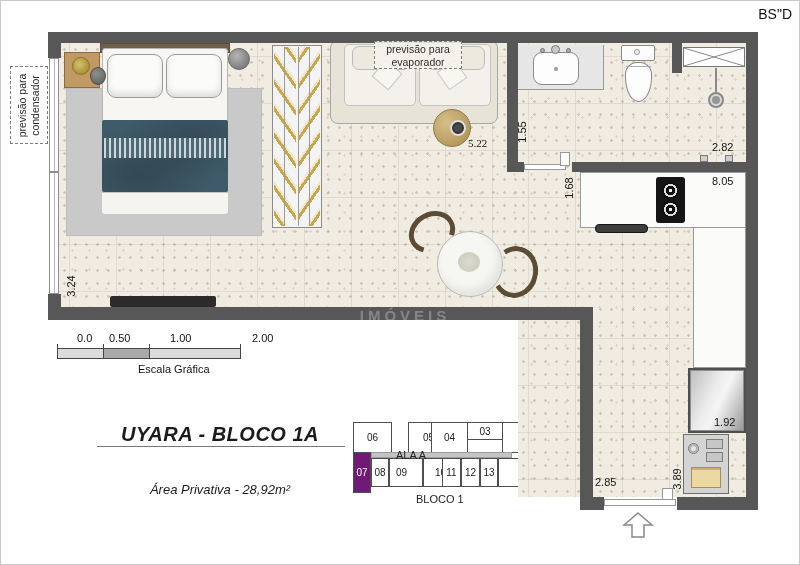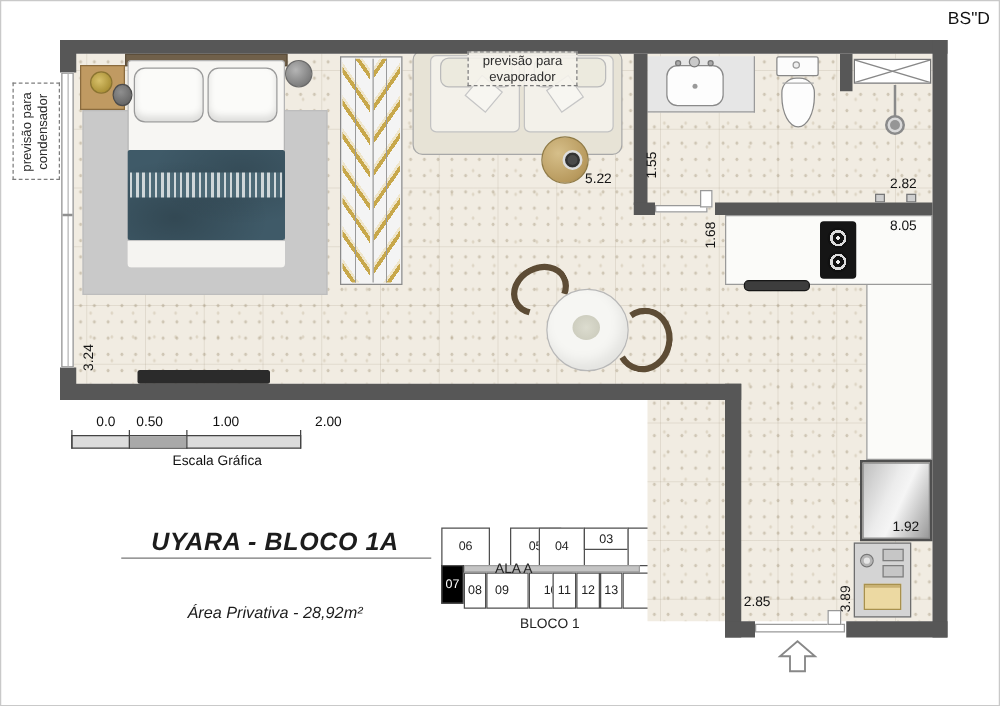--- a/index.html
+++ b/index.html
@@ -157,33 +157,34 @@
   <div class="abs" style="left:524px;top:164px;width:40px;height:4px;background:#fff;border:1px solid #999;z-index:6;"></div>
   <div class="abs" style="left:560px;top:152px;width:8px;height:12px;background:#fff;border:1px solid #999;z-index:6;"></div>
 
   <div class="abs" style="left:604px;top:499px;width:70px;height:5px;background:#fff;border:1px solid #999;z-index:6;"></div>
   <div class="abs" style="left:662px;top:488px;width:9px;height:10px;background:#fff;border:1px solid #999;z-index:6;"></div>
 
   <svg class="abs" style="left:622px;top:512px;z-index:8;" width="32" height="27">
     <polygon points="16,1 30,13 22,13 22,25 10,25 10,13 2,13" fill="#ffffff" stroke="#888" stroke-width="1.5"></polygon>
   </svg>
 
+  <div class="wm-sub">IMÓVEIS</div>
 
   <div class="note" style="left:374px;top:41px;width:88px;height:28px;padding-top:1px;z-index:7;">
     <div>previsão para</div>
     <div>evaporador</div>
   </div>
   <div class="note" style="left:10px;top:66px;width:38px;height:78px;background:#fff;">
     <div style="position:absolute;left:-21px;top:25px;width:78px;height:27px;transform:rotate(-90deg);">
       <div>previsão para</div>
       <div>condensador</div>
     </div>
   </div>
 
-  <div class="dim" style="left:468px;top:137px;">5.22</div>
+  <div class="dim" style="left:468px;top:137px;font-family:Liberation Serif, serif;">5.22</div>
   <div class="dim v" style="left:505px;top:125px;">1.55</div>
   <div class="dim v" style="left:552px;top:181px;">1.68</div>
   <div class="dim" style="left:712px;top:141px;">2.82</div>
   <div class="dim" style="left:712px;top:175px;">8.05</div>
   <div class="dim v" style="left:54px;top:279px;">3.24</div>
   <div class="dim" style="left:714px;top:416px;">1.92</div>
   <div class="dim" style="left:595px;top:476px;">2.85</div>
   <div class="dim v" style="left:660px;top:472px;">3.89</div>
 
   <div class="scale-label" style="left:52px;top:332px;">0.0</div>
@@ -207,21 +208,21 @@
 
     <div class="keycell" style="left:1px;top:3px;width:39px;height:31px;">06</div>
     <div class="keycell" style="left:56px;top:3px;width:41px;height:31px;">05</div>
     <div class="keycell" style="left:79px;top:3px;width:37px;height:31px;">04</div>
     <div class="keycell" style="left:115px;top:3px;width:36px;height:18px;">03</div>
     <div class="keycell" style="left:150px;top:3px;width:59px;height:31px;">02</div>
 
     <div class="abs" style="left:19px;top:33px;width:141px;height:6px;background:#c4c4c4;border:1px solid #9d9d9d;box-sizing:border-box;"></div>
     <div class="abs" style="left:44px;top:30px;width:44px;font-size:11px;color:#222;z-index:3;">ALA A</div>
 
-    <div class="keycell" style="left:1px;top:33px;width:18px;height:31px;background:#000000;color:#fff;">07</div>
+    <div class="keycell" style="left:1px;top:33px;width:18px;height:41px;background:#701a75;color:#fff;">07</div>
     <div class="keycell" style="left:19px;top:39px;width:18px;height:29px;">08</div>
     <div class="keycell" style="left:37px;top:39px;width:34px;height:29px;justify-content:flex-start;padding-left:6px;">09</div>
     <div class="keycell" style="left:71px;top:39px;width:35px;height:29px;">10</div>
     <div class="keycell" style="left:90px;top:39px;width:19px;height:29px;">11</div>
     <div class="keycell" style="left:109px;top:39px;width:19px;height:29px;">12</div>
     <div class="keycell" style="left:128px;top:39px;width:18px;height:29px;">13</div>
     <div class="keycell" style="left:146px;top:39px;width:63px;height:29px;">01</div>
     <div class="abs" style="left:64px;top:74px;width:90px;font-size:11px;color:#222;">BLOCO 1</div>
   </div>
 

